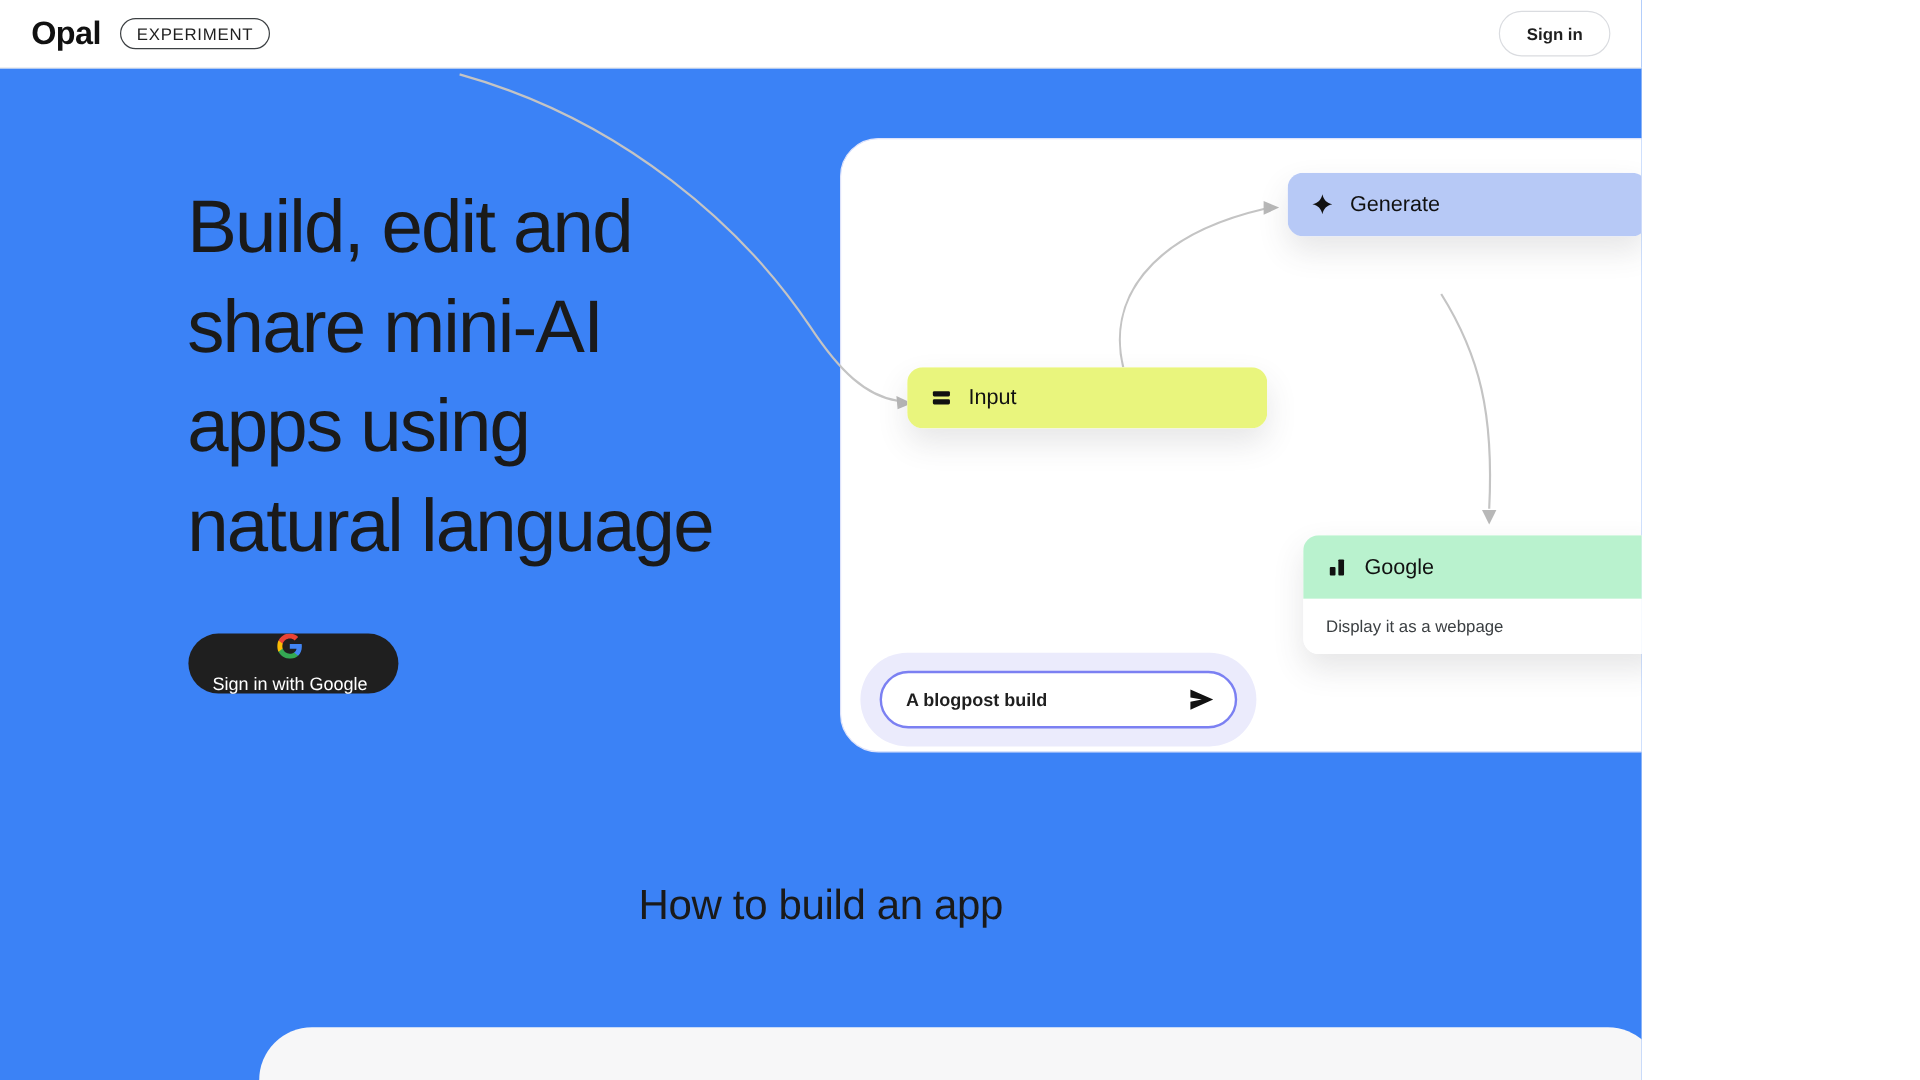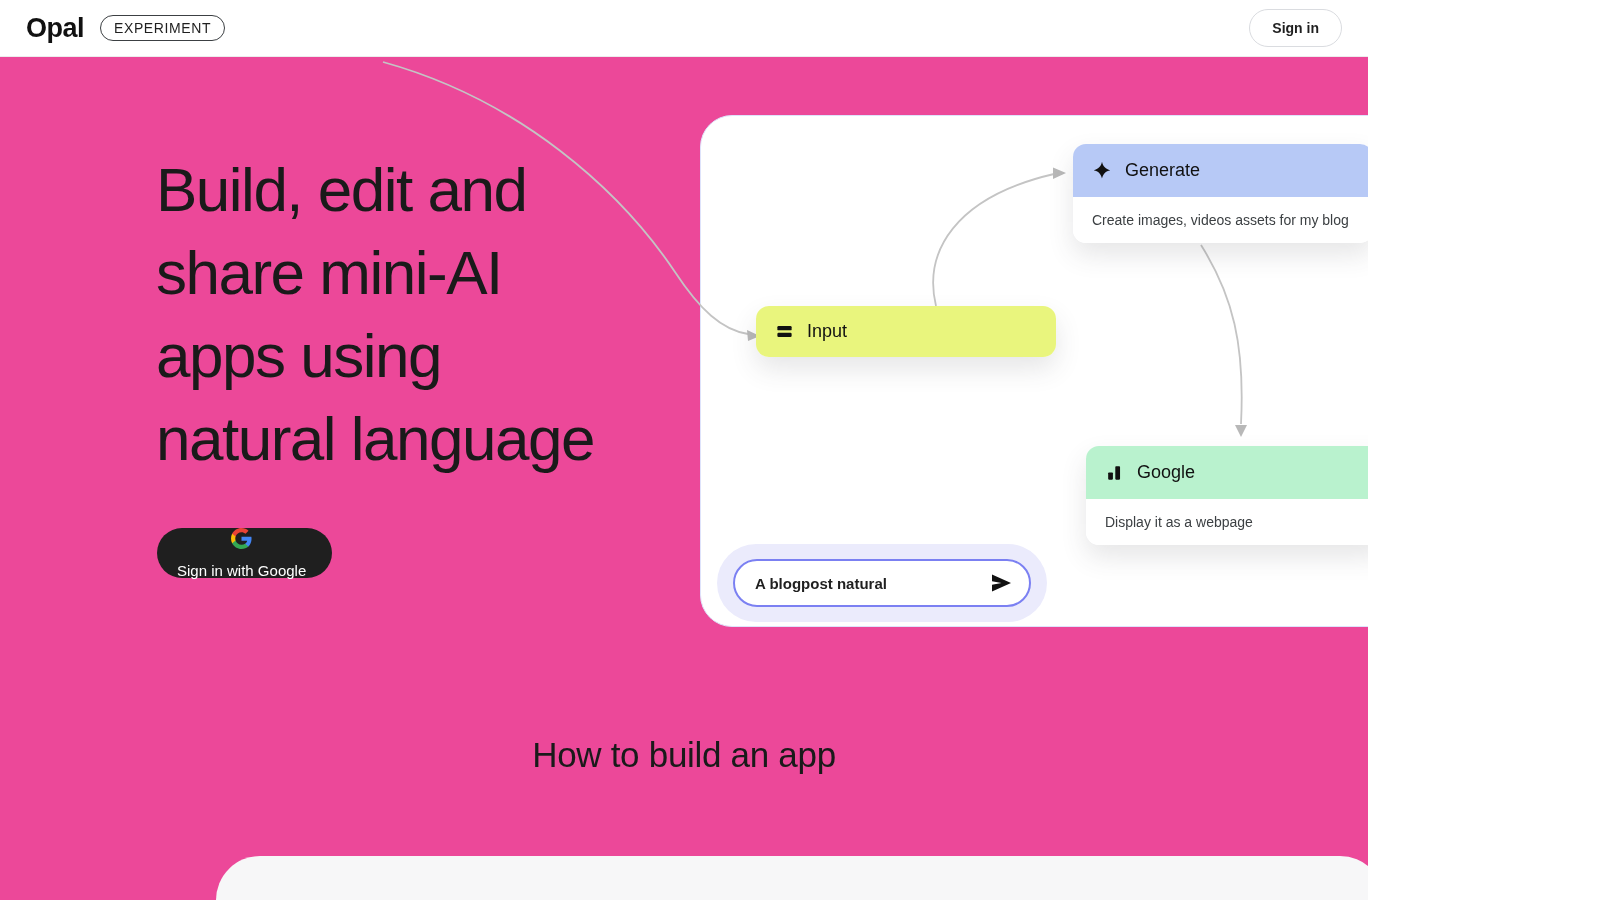--- a/index.html
+++ b/index.html
@@ -1,17 +1,17 @@
 <!DOCTYPE html>
 <html><head>
 <meta charset="utf-8">
 <style>
   html,body{margin:0;padding:0;background:#fff;}
   .page{
-    position:relative;width:1368px;height:900px;overflow:hidden;background:#ec4899;
+    position:relative;width:1368px;height:900px;overflow:hidden;background:#3b82f6;
     font-family:"Liberation Sans",sans-serif;color:#1f1f1f;
   }
   
   .topnav{
     position:absolute;top:0;left:0;width:100%;height:57px;background:#fff;
     border-bottom:1px solid #ececec;display:flex;align-items:center;
     padding:0 26px;box-sizing:border-box;z-index:6;
   }
   .logo{font-size:27px;font-weight:700;letter-spacing:-0.5px;color:#111;cursor:pointer;}
   .exp-badge{
@@ -121,21 +121,20 @@
 
     <div class="node node-generate">
       <div class="node-header" style="background-color: rgb(183, 201, 246); text-align: right;">
         <span class="node-icon">
           <svg viewBox="0 0 24 24" width="20" height="20" fill="#111">
             <path d="M12 1c1.2 5.6 4.4 8.8 10 10-5.6 1.2-8.8 4.4-10 10-1.2-5.6-4.4-8.8-10-10 5.6-1.2 8.8-4.4 10-10z"></path>
           </svg>
         </span>
         <span class="node-title">Generate</span>
       </div>
-      <div class="node-body">Create images, videos assets for my blog</div>
     </div>
 
     <div class="node node-input">
       <div class="node-header" style="background-color: rgb(233, 245, 125);">
         <span class="node-icon">
           <svg viewBox="0 0 24 24" width="19" height="19" fill="#111">
             <rect x="3" y="5" width="18" height="5.5" rx="1.5"></rect>
             <rect x="3" y="13.5" width="18" height="5.5" rx="1.5"></rect>
           </svg>
         </span>
@@ -151,21 +150,21 @@
             <rect x="13" y="4" width="6" height="17" rx="1"></rect>
           </svg>
         </span>
         <span class="node-title">Google</span>
       </div>
       <div class="node-body">Display it as a webpage</div>
     </div>
 
     <div class="prompt-glow">
       <div class="prompt-pill" style="border-color: rgb(123, 128, 242);">
-        <span class="prompt-text">A blogpost natural</span>
+        <span class="prompt-text">A blogpost build</span>
         <span class="send-btn">
           <svg viewBox="0 0 24 24" width="24" height="24" fill="#111">
             <path d="M3 20.5v-6.7l9.5-1.8L3 10.2V3.5l19 8.5z"></path>
           </svg>
         </span>
       </div>
     </div>
 
   </div>
 

